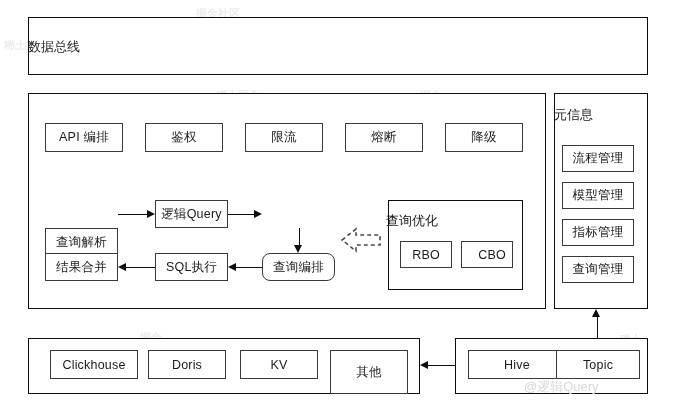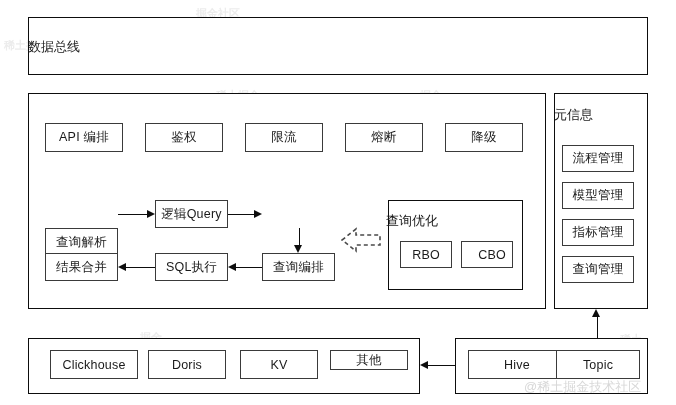--- a/index.html
+++ b/index.html
@@ -129,21 +129,21 @@
   <div class="leafbox" style="left:145px;top:123px;width:78px;height:29px;">鉴权</div>
   <div class="leafbox" style="left:245px;top:123px;width:78px;height:29px;">限流</div>
   <div class="leafbox" style="left:345px;top:123px;width:78px;height:29px;">熔断</div>
   <div class="leafbox" style="left:445px;top:123px;width:78px;height:29px;">降级</div>
 
   <div class="leafbox" style="left:45px;top:200px;width:73px;height:28px;margin-top:28px;">查询解析</div>
   <div class="leafbox" style="left:155px;top:200px;width:73px;height:28px;">逻辑Query</div>
 
   <div class="leafbox" style="left:45px;top:253px;width:73px;height:28px;">结果合并</div>
   <div class="leafbox" style="left:155px;top:253px;width:73px;height:28px;">SQL执行</div>
-  <div class="leafbox" style="left:262px;top:253px;width:73px;height:28px;">查询编排</div>
+  <div class="leafbox" style="left:262px;top:253px;width:73px;height:28px;border-radius:8px;">查询编排</div>
 
   <div class="hline" style="left:118px;top:214px;width:29px;"></div>
   <div class="arrow-r" style="left:147px;top:209.5px;"></div>
 
   <div class="hline" style="left:228px;top:214px;width:26px;"></div>
   <div class="arrow-r" style="left:254px;top:209.5px;"></div>
 
   <div class="vline" style="left:298.5px;top:228px;height:17px;"></div>
   <div class="arrow-d" style="left:294px;top:245px;"></div>
 
@@ -168,27 +168,27 @@
   <div class="panel-title" style="left:554px;top:106px;width:94px;">元信息</div>
   <div class="leafbox" style="left:562px;top:145px;width:72px;height:27px;">流程管理</div>
   <div class="leafbox" style="left:562px;top:182px;width:72px;height:27px;">模型管理</div>
   <div class="leafbox" style="left:562px;top:219px;width:72px;height:27px;">指标管理</div>
   <div class="leafbox" style="left:562px;top:256px;width:72px;height:27px;">查询管理</div>
 
   <div class="panel" style="left:28px;top:338px;width:392px;height:56px;"></div>
   <div class="leafbox" style="left:50px;top:350px;width:88px;height:29px;">Clickhouse</div>
   <div class="leafbox" style="left:240px;top:350px;width:78px;height:29px;">KV</div>
   <div class="leafbox" style="left:148px;top:350px;width:78px;height:29px;">Doris</div>
-  <div class="leafbox" style="left:330px;top:350px;width:78px;height:20px;text-align:right;">其他</div>
+  <div class="leafbox" style="left:330px;top:350px;width:78px;height:44px;text-align:right;">其他</div>
 
   <div class="panel" style="left:455px;top:338px;width:193px;height:56px;"></div>
   <div class="leafbox" style="left:468px;top:350px;width:98px;height:29px;">Hive</div>
   <div class="leafbox" style="left:556px;top:350px;width:84px;height:29px;">Topic</div>
 
   <div class="hline" style="left:428px;top:365px;width:27px;"></div>
   <div class="arrow-l" style="left:420px;top:360.5px;"></div>
 
   <div class="vline" style="left:596.5px;top:317px;height:21px;"></div>
   <div class="arrow-u" style="left:592px;top:309px;"></div>
 
-  <div class="wm-main" style="left:524px;top:378px;">@稀土掘金技术社区</div>
+  <div class="wm-main" style="left:524px;top:378px;">@逻辑Query</div>
 
 </div>
 
 </body></html>

